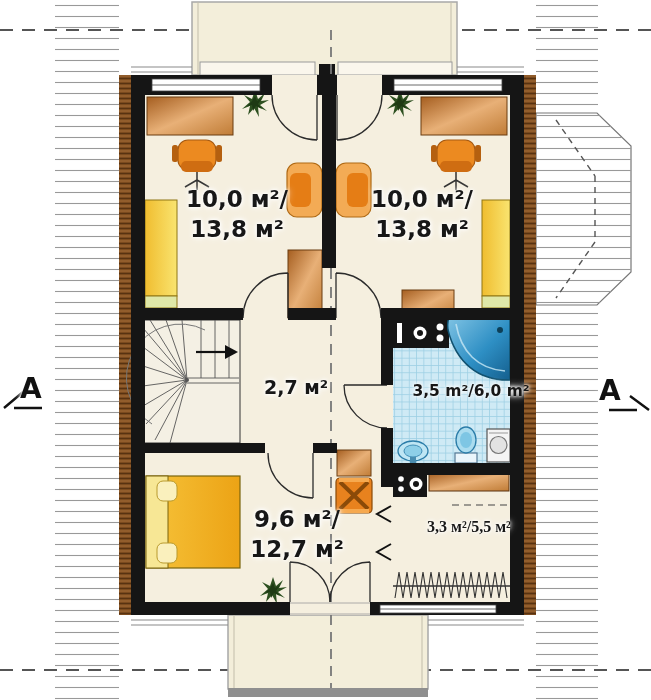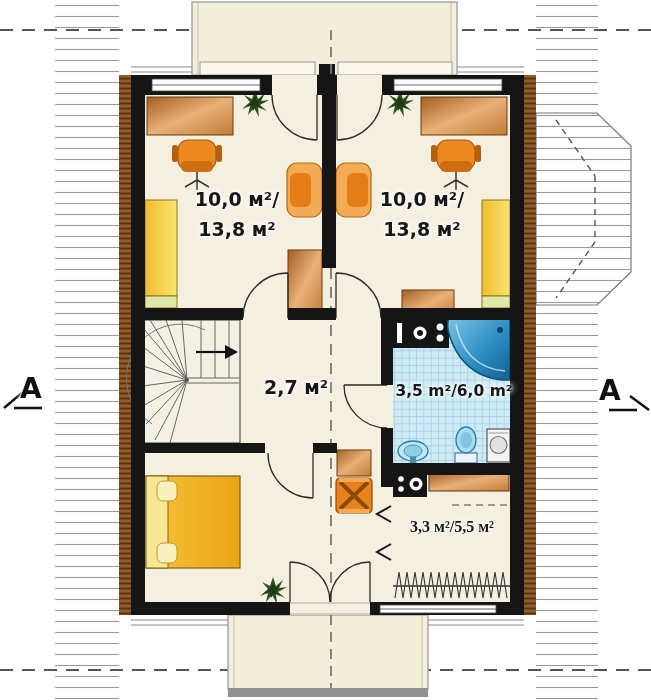--- a/index.html
+++ b/index.html
@@ -6,23 +6,23 @@
   .stage{
     position:relative;width:651px;height:700px;background:#ffffff;
     font-family:"DejaVu Sans","Liberation Sans",sans-serif;overflow:hidden;
   }
   .stage svg{position:absolute;left:0;top:0;}
   .lbl{
     position:absolute;font-weight:bold;color:#171717;
     text-shadow:0 0 3px #fff,0 0 5px #fff,0 0 8px #fff;
     text-align:center;pointer-events:none;
   }
-  .lbl-2line{font-size:19px;line-height:30px;}
+  .lbl-2line{font-size:23px;line-height:30px;}
   .lbl-1line{font-size:19px;line-height:22px;}
-  .lbl-small{font-size:15.5px;line-height:20px;white-space:nowrap;}
+  .lbl-small{font-size:15.5px;line-height:20px;white-space:nowrap;margin-left:17px;}
   .lbl-a{font-size:28px;line-height:30px;color:#111;}
 </style>
 </head>
 <body>
 
 <div class="stage">
 <svg width="651" height="700" viewBox="0 0 651 700">
   <defs>
     <pattern id="roofP" width="10" height="11" patternUnits="userSpaceOnUse">
       <path d="M0 5.5 H10" stroke="#999" stroke-width="1.1"></path>
@@ -279,16 +279,20 @@
   <div class="lbl lbl-2line" style="left:167px;top:184px;width:140px;">
     <span style="display:block">10,0 м²/</span>
     <span style="display:block">13,8 м²</span>
   </div>
   <div class="lbl lbl-2line" style="left:352px;top:184px;width:140px;">
     <span style="display:block">10,0 м²/</span>
     <span style="display:block">13,8 м²</span>
   </div>
   <div class="lbl lbl-1line" style="left:246px;top:376px;width:100px;">2,7 м²</div>
   <div class="lbl lbl-small" style="left:391px;top:381px;width:126px;">3,5 m²/6,0 m²</div>
+  <div class="lbl lbl-2line" style="left:237px;top:504px;width:120px;">
+    <span style="display:block">9,6 м²/</span>
+    <span style="display:block">12,7 м²</span>
+  </div>
   <div class="lbl lbl-small" style="left:388px;top:517px;width:128px;font-size:16px;font-family:Liberation Serif, serif;">3,3 м²/5,5 м²</div>
   <div class="lbl lbl-a" style="left:20px;top:374px;">A</div>
   <div class="lbl lbl-a" style="left:599px;top:376px;">A</div>
 </div>
 
 </body></html>

